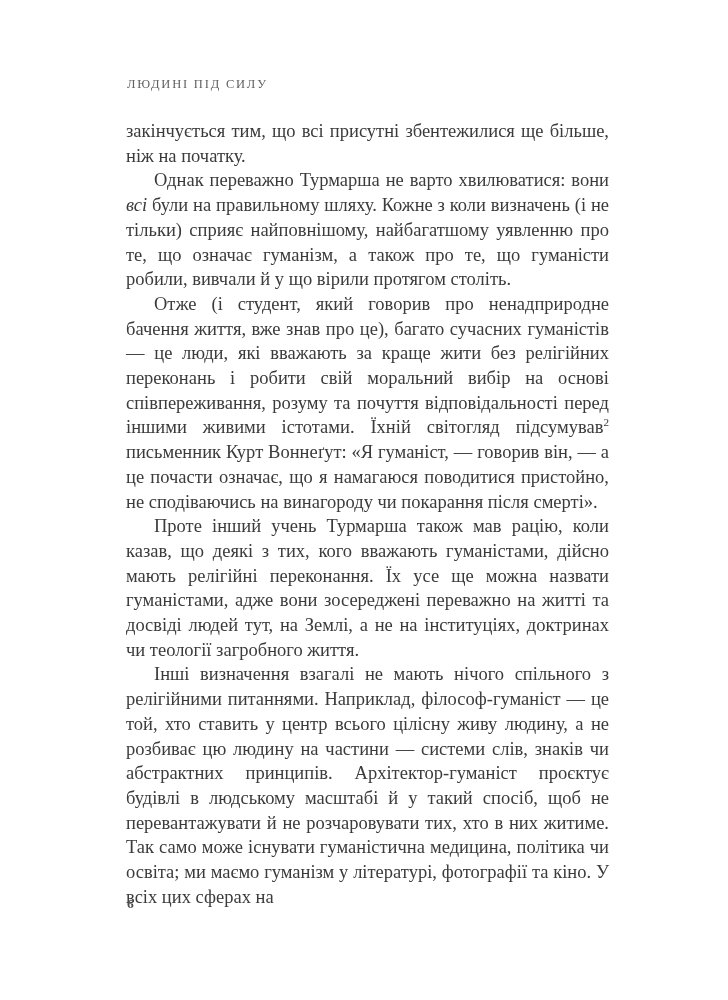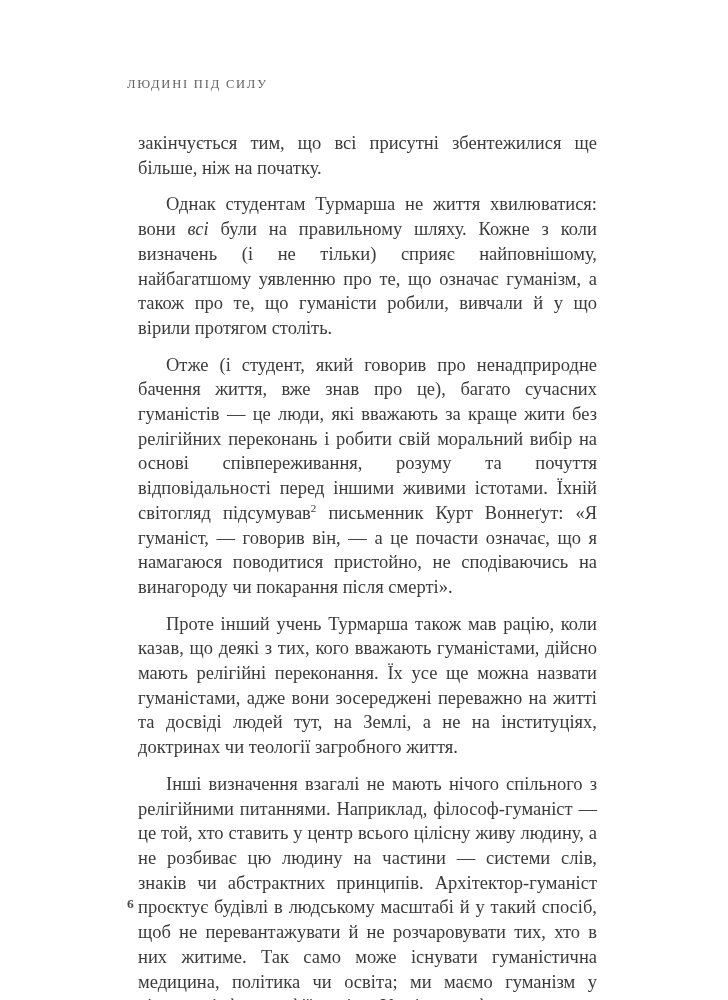--- a/index.html
+++ b/index.html
@@ -30,21 +30,21 @@
     top: 119px;
     width: 483px;
     text-align: justify;
     font-size: 18.5px;
     line-height: 24.7px;
     color: #3b3b3b;
     hyphens: auto;
     -webkit-hyphens: auto;
   }
   .text-block p {
-    margin: 12px;
+    margin: 0;
     padding: 0;
   }
   .text-block p.indent {
     text-indent: 28px;
   }
   .text-block em {
   }
   .text-block sup {
     font-size: 0.6em;
     line-height: 0;
@@ -60,20 +60,20 @@
   }
 </style>
 </head>
 <body>
 
 <div class="page" style="background: rgb(255, 255, 255);">
   <div class="running-head" style="color: rgb(97, 97, 97);">ЛЮДИНІ ПІД СИЛУ</div>
 
   <div class="text-block" style="color: rgb(59, 59, 59);">
       <p><span>закінчується тим, що всі присутні збентежилися ще більше, ніж на початку.</span></p>
-      <p class="indent"><span>Однак студентам Турмарша не життя хвилюватися: вони </span><em>всі</em><span> були на правильному шляху. Кожне з коли визначень (і не тільки) сприяє найповнішому, найбагатшому уявленню про те, що означає гуманізм, а також про те, що гуманісти робили, вивчали й у що вірили протягом століть.</span></p>
+      <p class="indent"><span>Однак переважно Турмарша не варто хвилюватися: вони </span><em>всі</em><span> були на правильному шляху. Кожне з коли визначень (і не тільки) сприяє найповнішому, найбагатшому уявленню про те, що означає гуманізм, а також про те, що гуманісти робили, вивчали й у що вірили протягом століть.</span></p>
       <p class="indent"><span>Отже (і студент, який говорив про ненадприродне бачення життя, вже знав про це), багато сучасних гуманістів — це люди, які вважають за краще жити без релігійних переконань і робити свій моральний вибір на основі співпереживання, розуму та почуття відповідальності перед іншими живими істотами. Їхній світогляд підсумував</span><sup>2</sup><span> письменник Курт Воннеґут: «Я гуманіст, — говорив він, — а це почасти означає, що я намагаюся поводитися пристойно, не сподіваючись на винагороду чи покарання після смерті».</span></p>
       <p class="indent"><span>Проте інший учень Турмарша також мав рацію, коли казав, що деякі з тих, кого вважають гуманістами, дійсно мають релігійні переконання. Їх усе ще можна назвати гуманістами, адже вони зосереджені переважно на житті та досвіді людей тут, на Землі, а не на інституціях, доктринах чи теології загробного життя.</span></p>
       <p class="indent"><span>Інші визначення взагалі не мають нічого спільного з релігійними питаннями. Наприклад, філософ-гуманіст — це той, хто ставить у центр всього цілісну живу людину, а не розбиває цю людину на частини — системи слів, знаків чи абстрактних принципів. Архітектор-гуманіст проєктує будівлі в людському масштабі й у такий спосіб, щоб не перевантажувати й не розчаровувати тих, хто в них житиме. Так само може існувати гуманістична медицина, політика чи освіта; ми маємо гуманізм у літературі, фотографії та кіно. У всіх цих сферах на</span></p>
     </div>
 
   <div class="page-number">6</div>
 </div>
 
 </body></html>

